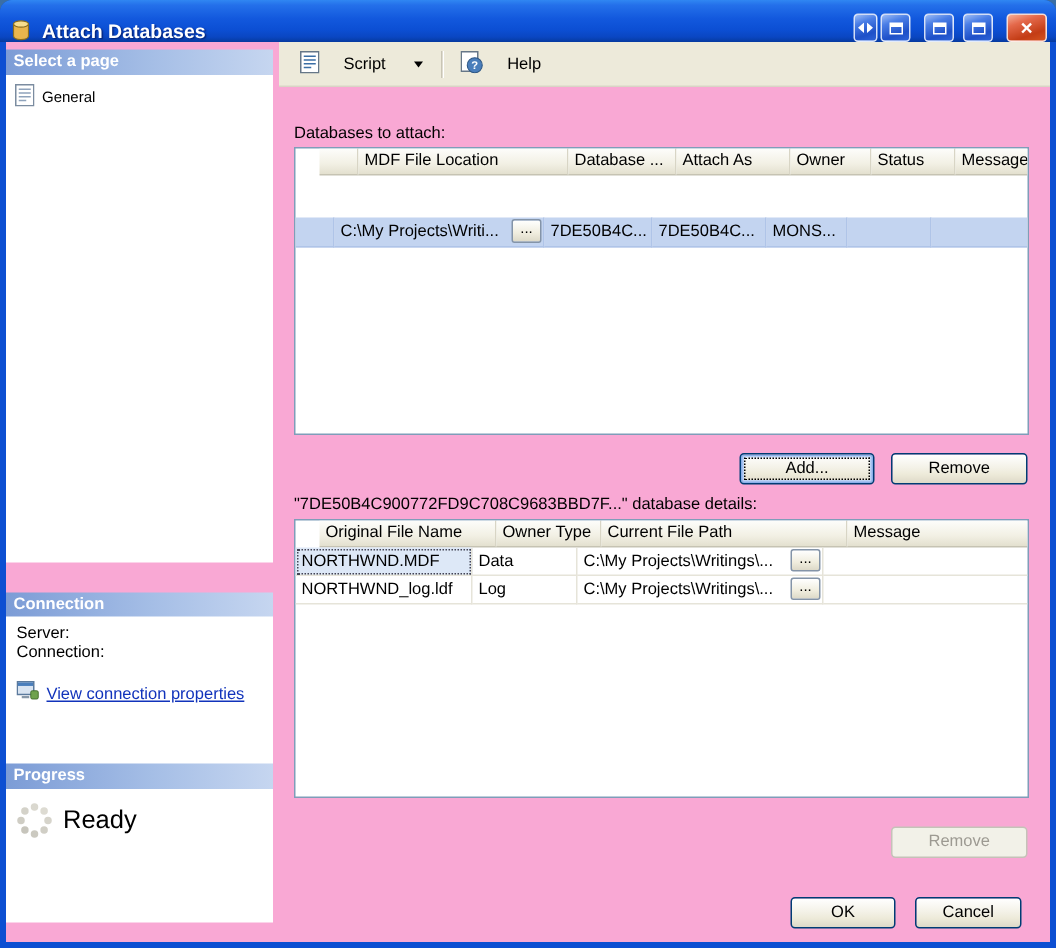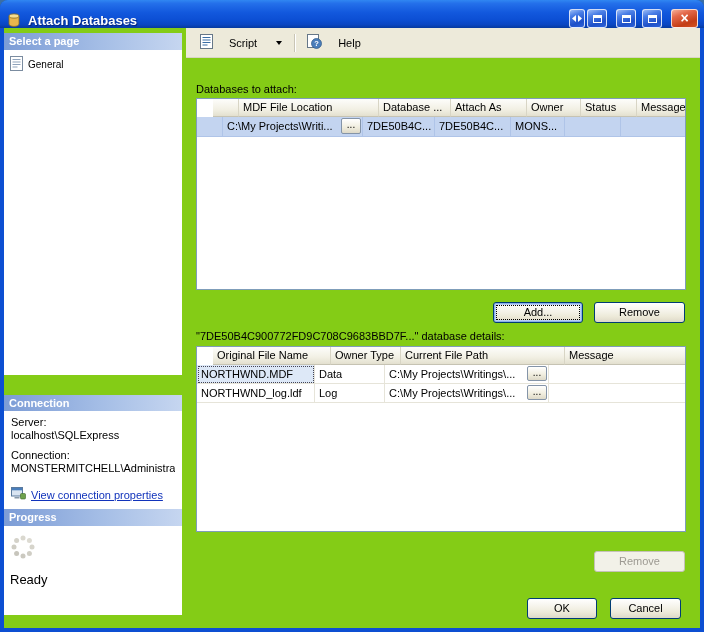--- a/index.html
+++ b/index.html
@@ -14,35 +14,35 @@
   .cap-btn{height:17px;width:18px;margin-left:2px;border-radius:3px;border:1px solid rgba(255,255,255,.8);
     background:linear-gradient(160deg,#9CBCF5 0%,#4A7EE6 30%,#1E50C8 72%,#2E63D8 100%);
     display:flex;align-items:center;justify-content:center;color:#fff;cursor:default;}
   .cap-btn.narrow{width:14px;}
   .cap-btn.gap{margin-left:9px;}
   .cap-btn.gap2{margin-left:6px;}
   .cap-btn.close{width:25px;margin-left:9px;font-weight:bold;font-size:14px;line-height:15px;
     background:linear-gradient(160deg,#F3AE97 0%,#E4694B 30%,#C33C15 72%,#D4531F 100%);}
   .wglyph{display:block;width:9px;height:8px;border:1px solid #fff;border-top:3px solid #fff;box-sizing:border-box;}
   
-  .bodyarea{position:absolute;top:28px;left:4px;width:696px;height:600px;background:#84cc16;}
+  .bodyarea{position:absolute;top:28px;left:4px;width:696px;height:600px;background:#f9a8d4;}
   
   .sec-header{position:absolute;left:0;width:178px;height:17px;padding-left:5px;box-sizing:border-box;
     background:linear-gradient(90deg,#7C9CD6 0%,#A5BEE6 55%,#C6D6F0 100%);
     color:#fff;font-size:11px;font-weight:bold;line-height:17px;}
   .panel{position:absolute;left:0;width:178px;background:#fff;box-sizing:border-box;}
   #hdr-select{top:5px;} #panel-pages{top:22px;height:325px;}
   #hdr-conn{top:367px;} #panel-conn{top:383px;height:117px;padding:5px 7px;}
   #hdr-prog{top:481px;} #panel-prog{top:498px;height:89px;}
   .page-item{display:flex;align-items:center;gap:5px;margin:6px 0 0 6px;font-size:10px;cursor:default;}
   .conn-label{font-size:11px;margin-bottom:1px;}
   .conn-value{font-size:11px;margin-bottom:8px;white-space:nowrap;overflow:hidden;}
   .link-row{display:flex;align-items:center;gap:5px;margin-top:12px;}
   .link{font-size:11px;color:#1133BB;text-decoration:underline;cursor:pointer;white-space:nowrap;}
-  .progress-row{display:flex;align-items:flex-start;gap:6px;padding:8px 0 0 6px;font-size:13px;flex-direction:column;}
+  .progress-row{display:flex;align-items:flex-start;gap:6px;padding:8px 0 0 6px;font-size:17px;}
   .progress-row span.txt{padding-top:3px;}
   
   .toolbar{position:absolute;left:182px;top:0;width:514px;height:30px;display:flex;align-items:center;
     padding-left:7px;box-sizing:border-box;border-bottom:1px solid #D9D5C5;background:#EDEADA;}
   .tool-btn{display:flex;align-items:center;gap:16px;padding:3px 6px;font-size:11px;border:1px solid transparent;border-radius:2px;cursor:default;}
   .caret{width:0;height:0;border-left:3px solid transparent;border-right:3px solid transparent;border-top:4px solid #000;margin-left:3px;}
   .tool-sep{width:1px;height:18px;background:#C9C5B5;box-shadow:1px 0 0 #FFF;margin:0 5px;}
   
   .form-label{position:absolute;font-size:11px;color:#000;white-space:nowrap;}
   #lbl-attach{left:192px;top:55px;}
@@ -50,21 +50,21 @@
   
   .tbl{position:absolute;background:#fff;border:1px solid #7F9DB9;overflow:hidden;box-sizing:border-box;}
   #tbl-attach{left:192px;top:70px;width:490px;height:192px;}
   #tbl-details{left:192px;top:318px;width:490px;height:186px;}
   .hrow{display:flex;height:18px;margin-left:16px;}
   .th{flex:none;box-sizing:border-box;background:linear-gradient(180deg,#FDFDFB 0%,#F2F0E4 60%,#E3E0CF 100%);
     border-right:1px solid #D8D5C5;border-bottom:1px solid #C6C3B3;font-size:11px;padding:2px 4px 0;
     white-space:nowrap;overflow:hidden;cursor:default;}
   .th.last{flex:1;border-right:none;}
   .trow{display:flex;}
-  .t1 .trow{height:20px;} .t2 .trow{height:19px;}
+  .t1 .trow{height:20px;margin-top:28px;} .t2 .trow{height:19px;}
   .cell{flex:none;box-sizing:border-box;font-size:11px;padding:3px 4px 0;position:relative;
     border-right:1px solid #E6E4D9;border-bottom:1px solid #E6E4D9;white-space:nowrap;overflow:hidden;cursor:default;}
   .cell.last{flex:1;border-right:none;}
   .trow.sel .cell{background:#C3D4F0;border-right-color:#AFC4E8;border-bottom-color:#AFC4E8;}
   .cell.focus-cell{background:#DDE8F7;outline:1px dotted #445;outline-offset:-2px;}
   .mini-btn{position:absolute;right:1px;top:1px;width:20px;height:16px;box-sizing:border-box;
     font-size:10px;line-height:12px;text-align:center;border:1px solid #8494A8;border-radius:2px;
     background:linear-gradient(180deg,#FFF 0%,#F0EDDE 60%,#DDD9C8 100%);cursor:default;}
   .t2 .mini-btn{height:15px;}
   .cell.has-btn{padding-right:24px;}
@@ -127,23 +127,21 @@
             <rect x="2.5" y="10.5" width="5" height="1" fill="#8FA3BC"></rect>
           </svg>
         </span>
         <span>General</span>
       </div>
     </div>
 
     <div class="sec-header" id="hdr-conn">Connection</div>
     <div class="panel" id="panel-conn">
       <div class="conn-label">Server:</div>
-      <div class="conn-value">localhost\SQLExpress</div>
       <div class="conn-label">Connection:</div>
-      <div class="conn-value">MONSTERMITCHELL\Administra</div>
       <div class="link-row">
         <span>
           <svg width="15" height="14" viewBox="0 0 15 14">
             <rect x="0.5" y="1.5" width="11" height="8.5" fill="#D9E4F1" stroke="#5B7A9D"></rect>
             <rect x="1" y="2" width="10" height="2.3" fill="#4A7EBB"></rect>
             <rect x="3.5" y="11" width="5" height="1.5" fill="#8898A8"></rect>
             <rect x="9.5" y="7.5" width="5" height="5.5" rx="1" fill="#6FA24D" stroke="#3E6A28" stroke-width="0.6"></rect>
           </svg>
         </span>
         <span class="link">View connection properties</span>

